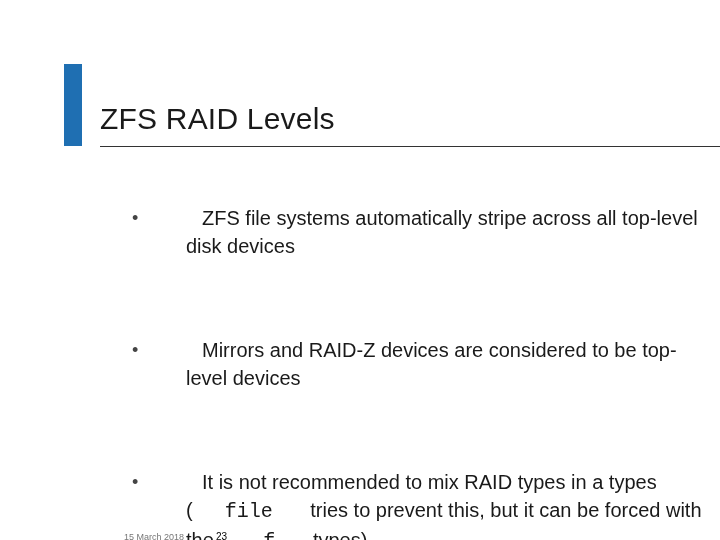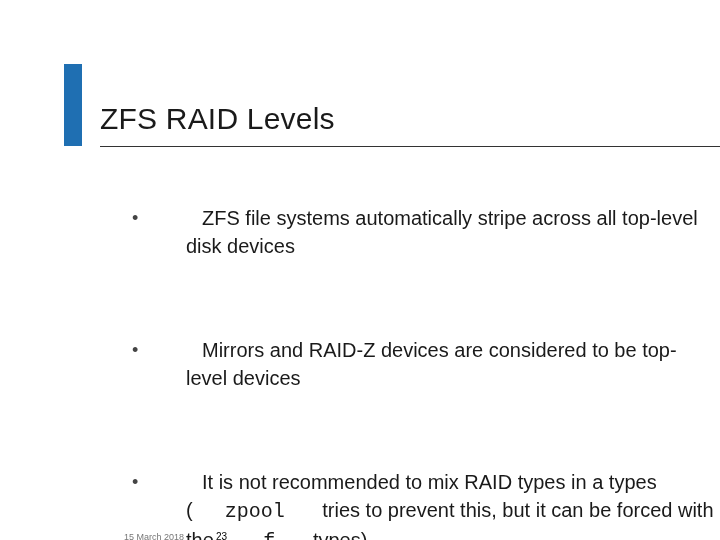--- a/index.html
+++ b/index.html
@@ -37,21 +37,21 @@
     <div class="bullet-item">
       <div class="bullet-dot">•</div>
       <div class="bullet-text">
         <span>Mirrors and RAID-Z devices are considered to be top-level devices</span><span class="mono"></span><span></span><span class="mono"></span><span></span>
       </div>
     </div>
 
     <div class="bullet-item">
       <div class="bullet-dot">•</div>
       <div class="bullet-text">
-        <span>It is not recommended to mix RAID types in a types (</span><span class="mono">zpool</span><span> tries to prevent this, but it can be forced with the </span><span class="mono">-f</span><span> types)</span>
+        <span>It is not recommended to mix RAID types in a types (</span><span class="mono">file</span><span> tries to prevent this, but it can be forced with the </span><span class="mono">-f</span><span> types)</span>
       </div>
     </div>
 
   </div>
 
   <div class="footer">
     <span class="left">15 March 2018</span>
     <span class="right">23</span>
   </div>
 </div>

